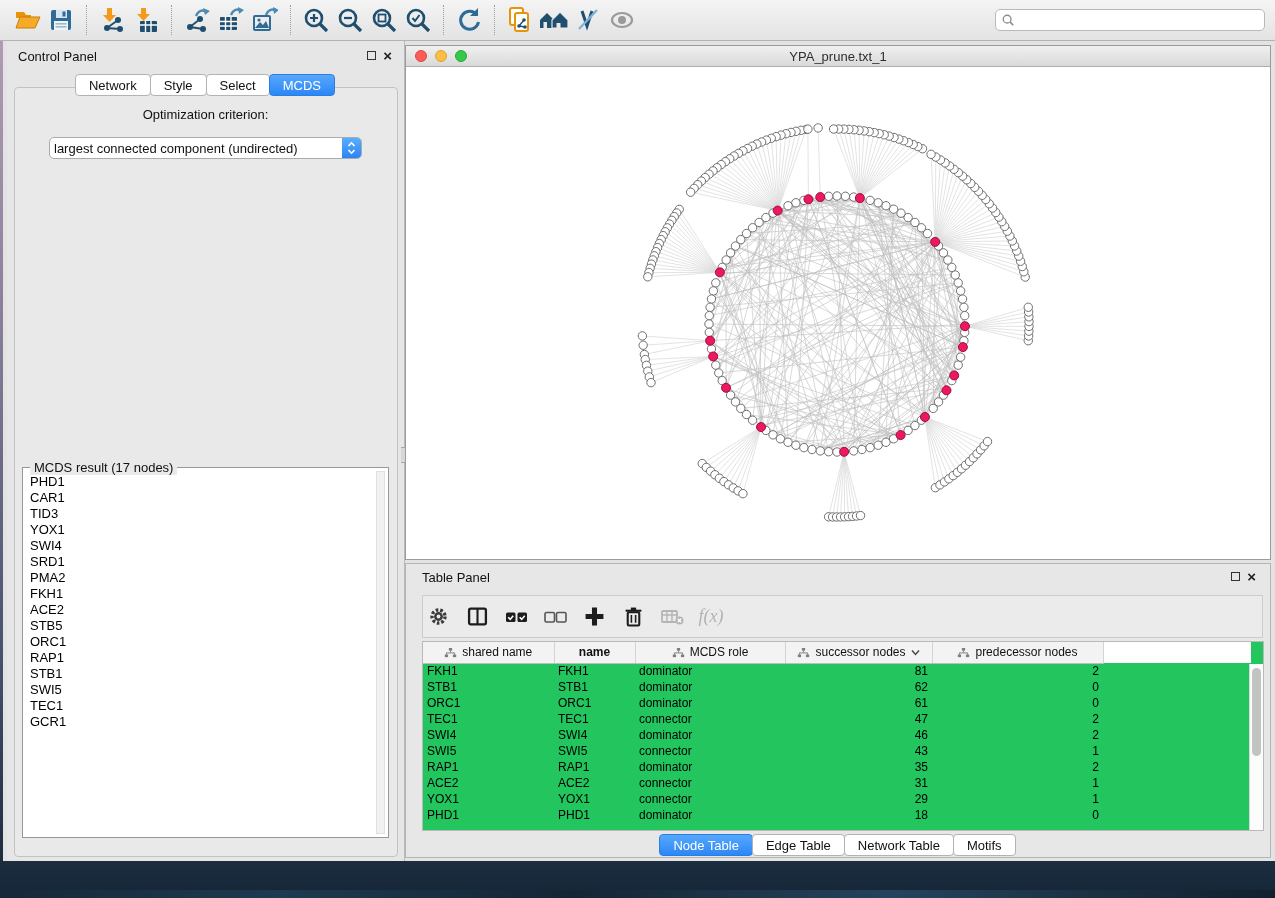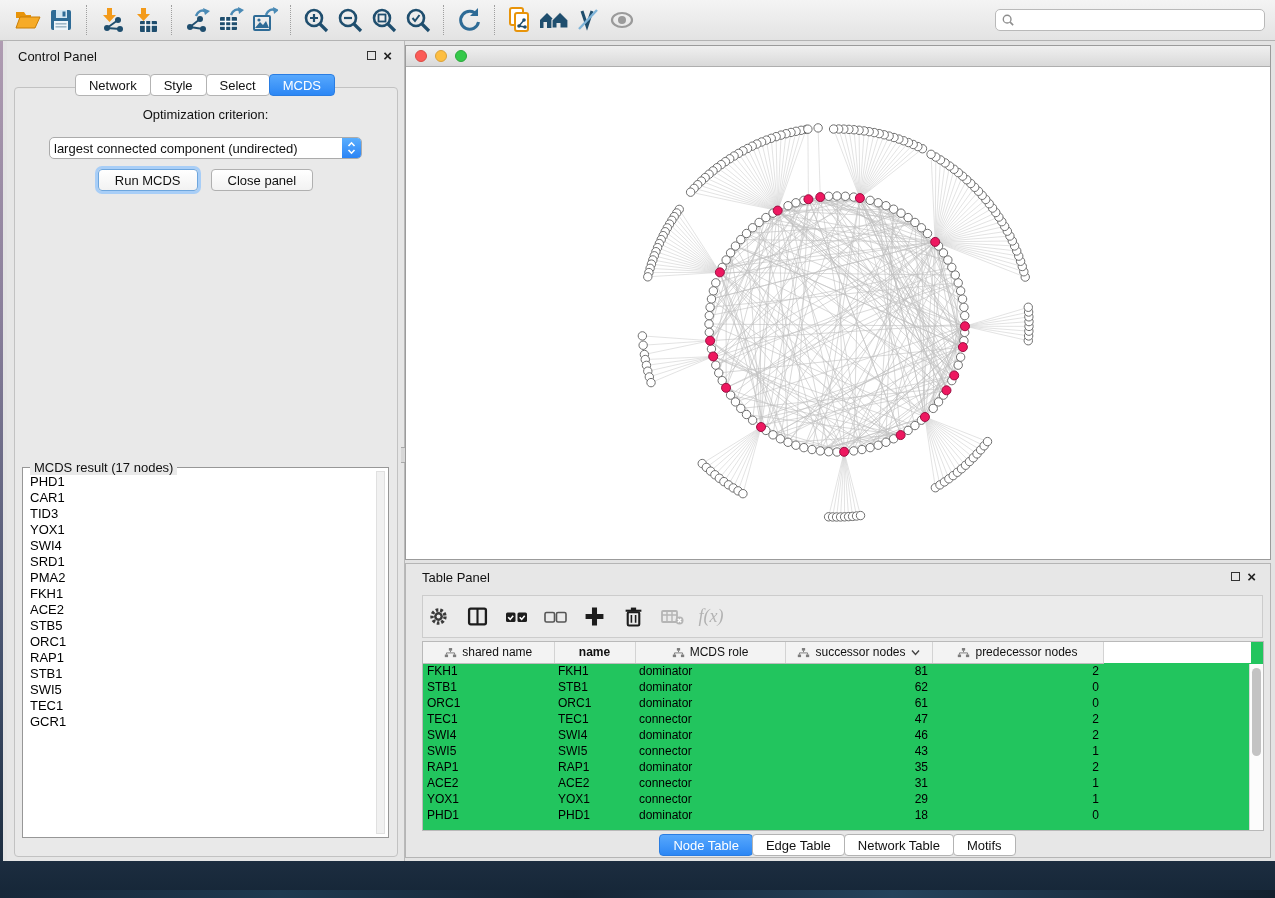--- a/index.html
+++ b/index.html
@@ -281,24 +281,20 @@
     <div class="opt-label">Optimization criterion:</div>
     <div class="dropdown">
       <span class="dd-text">largest connected component (undirected)</span>
       <span class="dd-stepper">
         <svg width="9" height="14" viewBox="0 0 9 14">
             <path d="M1.5 5l3-3.2L7.5 5" fill="none" stroke="#fff" stroke-width="1.6"></path>
             <path d="M1.5 9l3 3.2L7.5 9" fill="none" stroke="#fff" stroke-width="1.6"></path>
           </svg>
       </span>
     </div>
-    <div class="btn-row">
-      <button class="mac-btn focused">Run MCDS</button>
-      <button class="mac-btn">Close panel</button>
-    </div>
     <div class="result-box">
       <span class="result-legend">MCDS result (17 nodes)</span>
       <div class="result-list" id="result-list">
           <div class="result-item">PHD1</div>
           <div class="result-item">CAR1</div>
           <div class="result-item">TID3</div>
           <div class="result-item">YOX1</div>
           <div class="result-item">SWI4</div>
           <div class="result-item">SRD1</div>
           <div class="result-item">PMA2</div>
@@ -317,20 +313,21 @@
   </div>
   <div class="vsplit-handle"></div>
 
   <div class="netwin">
     <div class="net-titlebar">
       <div class="lights">
         <span class="light red"></span>
         <span class="light yellow"></span>
         <span class="light green"></span>
       </div>
+      <span class="net-title">YPA_prune.txt_1</span>
     </div>
     <svg class="net-canvas" width="864" height="492" id="net-svg">
         <line x1="371.69810750465774" y1="143.5659418584045" x2="400.1824103870745" y2="62.42539690275785" stroke="#d7d7d7" stroke-width="0.7"></line>
         <line x1="371.69810750465774" y1="143.5659418584045" x2="395.0996014780469" y2="63.29878320990093" stroke="#d7d7d7" stroke-width="0.7"></line>
         <line x1="371.69810750465774" y1="143.5659418584045" x2="390.0413969089014" y2="64.3049226554403" stroke="#d7d7d7" stroke-width="0.7"></line>
         <line x1="371.69810750465774" y1="143.5659418584045" x2="385.01126332038666" y2="65.4431256816577" stroke="#d7d7d7" stroke-width="0.7"></line>
         <line x1="371.69810750465774" y1="143.5659418584045" x2="380.01264811480337" y2="66.71261222105355" stroke="#d7d7d7" stroke-width="0.7"></line>
         <line x1="371.69810750465774" y1="143.5659418584045" x2="375.04897709332727" y2="68.11251223096596" stroke="#d7d7d7" stroke-width="0.7"></line>
         <line x1="371.69810750465774" y1="143.5659418584045" x2="370.1236521081354" y2="69.64186628985473" stroke="#d7d7d7" stroke-width="0.7"></line>
         <line x1="371.69810750465774" y1="143.5659418584045" x2="365.24004873094714" y2="71.29962625484086" stroke="#d7d7d7" stroke-width="0.7"></line>

